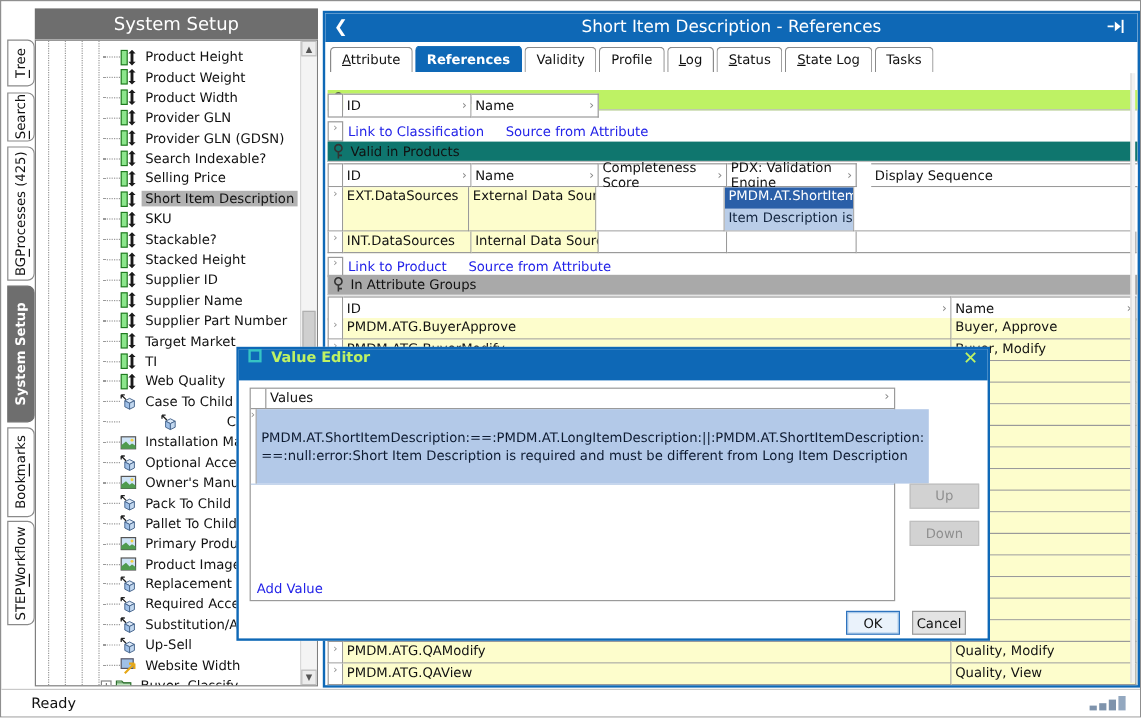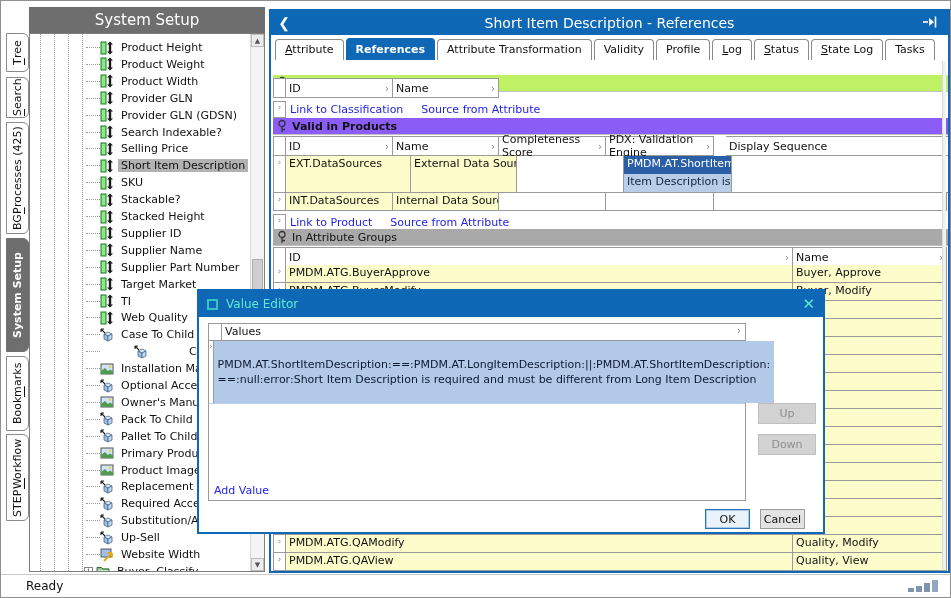--- a/index.html
+++ b/index.html
@@ -47,21 +47,21 @@
   .rp-pin { width:26px; cursor:pointer; }
   .rp-tabs { position:absolute; left:4px; top:26px; height:23px; display:flex;
              align-items:flex-end; gap:2px; }
   .rtab { border:1px solid #8a8a8a; border-bottom:none; border-radius:4px 4px 0 0;
           background:#fff; padding:3px 9px 4px; cursor:pointer; white-space:nowrap; }
   .rtab.active { background:#0e68b6; border-color:#0e68b6; color:#fff; font-weight:bold; padding-top:4px; }
 
   .sec-hdr { position:absolute; left:2px; width:675px; height:17px; display:flex;
              align-items:center; gap:5px; padding-left:4px; border-bottom:1px solid #c0c0c0; }
   .sec-a { top:64px; background:#bef264; }
-  .sec-b { top:107px; background:#8b5cf6;font-weight:bold; }
+  .sec-b { top:107px; background:#0f766e; }
   .sec-c { top:218px; background:#a9a9a9; }
 
   .hrow { position:absolute; display:flex; }
   .hcell { border:1px solid #9a9a9a; border-left:none; background:#fff; height:20px;
            display:flex; align-items:center; padding:0 3px; position:relative; }
   .hcell:first-child { border-left:1px solid #9a9a9a; }
   .hcell .chev { position:absolute; right:3px; color:#888; font-size:10px; cursor:pointer; }
   .selcell { width:13px; }
   .drow { position:absolute; display:flex; }
   .dcell { border:1px solid #9a9a9a; border-left:none; border-top:none; height:18px;
@@ -79,22 +79,22 @@
   .pdx2 .l1 { background:#2a5fa8; color:#fff; height:18px; padding:1px 3px; white-space:nowrap; overflow:hidden; }
   .pdx2 .l2 { background:#b9cde8; color:#13253f; height:18px; padding:1px 3px; white-space:nowrap; overflow:hidden; }
   .tall { height:37px; }
 
   .vstrip { position:absolute; right:2px; top:50px; bottom:2px; width:4px;
             background:#f1f1f1; border-left:1px solid #d7d7d7; }
 
   
   .dialog { position:absolute; left:196px; top:288px; width:628px; height:245px;
             border:2px solid #0e68b6; background:#fff; z-index:20; }
-  .dlg-title { height:26px; background:#0e68b6; color:#5eead4; display:flex; align-items:center;
-               padding:0 8px; font-size:12px; }
+  .dlg-title { height:26px; background:#0e68b6; color:#bef264; display:flex; align-items:flex-start;
+               padding:0 8px; font-size:12px;font-weight:bold; }
   .dlg-ico { width:11px; height:11px; border:2px solid #35c4c4; margin-right:8px; }
   .dlg-x { margin-left:auto; font-size:15px; cursor:pointer; line-height:1; }
   .listbox { position:absolute; left:9px; top:32px; width:538px; height:178px;
              border:1px solid #9a9a9a; background:#fff; }
   .lb-hrow { display:flex; border-bottom:1px solid #9a9a9a; height:17px; }
   .lb-sel { width:13px; border-right:1px solid #9a9a9a; color:#888; font-size:9px; text-align:center; }
   .lb-hname { flex:1; padding:1px 3px; position:relative; }
   .lb-hname .chev { position:absolute; right:4px; color:#888; font-size:10px; cursor:pointer; }
   .lb-vrow { display:flex; border-bottom:1px solid #b9cde8; }
   .lb-val { flex:1; background:#b3c9e8; padding:16px 4px; white-space:pre-wrap;
@@ -428,21 +428,20 @@
         <svg width="16" height="12" viewBox="0 0 16 12">
             <path d="M1 6 h5" stroke="#fff" stroke-width="1.6"></path>
             <path d="M7 2 L12 6 L7 10 Z" fill="#fff"></path>
             <path d="M13.5 0.5 v11" stroke="#fff" stroke-width="1.6"></path>
           </svg>
       </div>
     </div>
     <div class="rp-tabs" id="rtabs">
         <div class="rtab"><u>A</u>ttribute</div>
         <div class="rtab active">References</div>
-        <div class="rtab">Attribute Transformation</div>
         <div class="rtab">Validity</div>
         <div class="rtab">Profile</div>
         <div class="rtab"><u>L</u>og</div>
         <div class="rtab"><u>S</u>tatus</div>
         <div class="rtab"><u>S</u>tate Log</div>
         <div class="rtab">Tasks</div>
       </div>
 
     <div class="sec-hdr sec-a">
       <svg class="keyicon" width="10" height="14" viewBox="0 0 10 14">
@@ -494,21 +493,21 @@
           <span class="chev">›</span>
         </div>
         <div class="hcell" style="width: 233px; margin-left: 12px;">
           <span>Display Sequence</span>
           <span class="chev">›</span>
         </div>
       </div>
     <div id="tblB-rows">
         <div class="drow" style="left: 2px; top: 145px;">
           <div class="dcell selmark tall" style="width: 13px;">›</div>
-          <div class="dcell ycell tall" style="width: 125px;">EXT.DataSources</div>
+          <div class="dcell ycell tall" style="width: 105px;">EXT.DataSources</div>
           <div class="dcell ycell tall" style="width: 106px;">External Data Sources</div>
           <div class="dcell wcell tall" style="width: 107px;"></div>
           <div class="dcell wcell pdx2" style="width: 108px;">
             <div class="l1">PMDM.AT.ShortItemDescripti</div>
             <div class="l2">Item Description is required a</div>
           </div>
           <div class="dcell wcell tall" style="width: 233px;"></div>
         </div>
         <div class="drow" style="left: 2px; top: 182px;">
           <div class="dcell selmark" style="width: 13px;">›</div>

